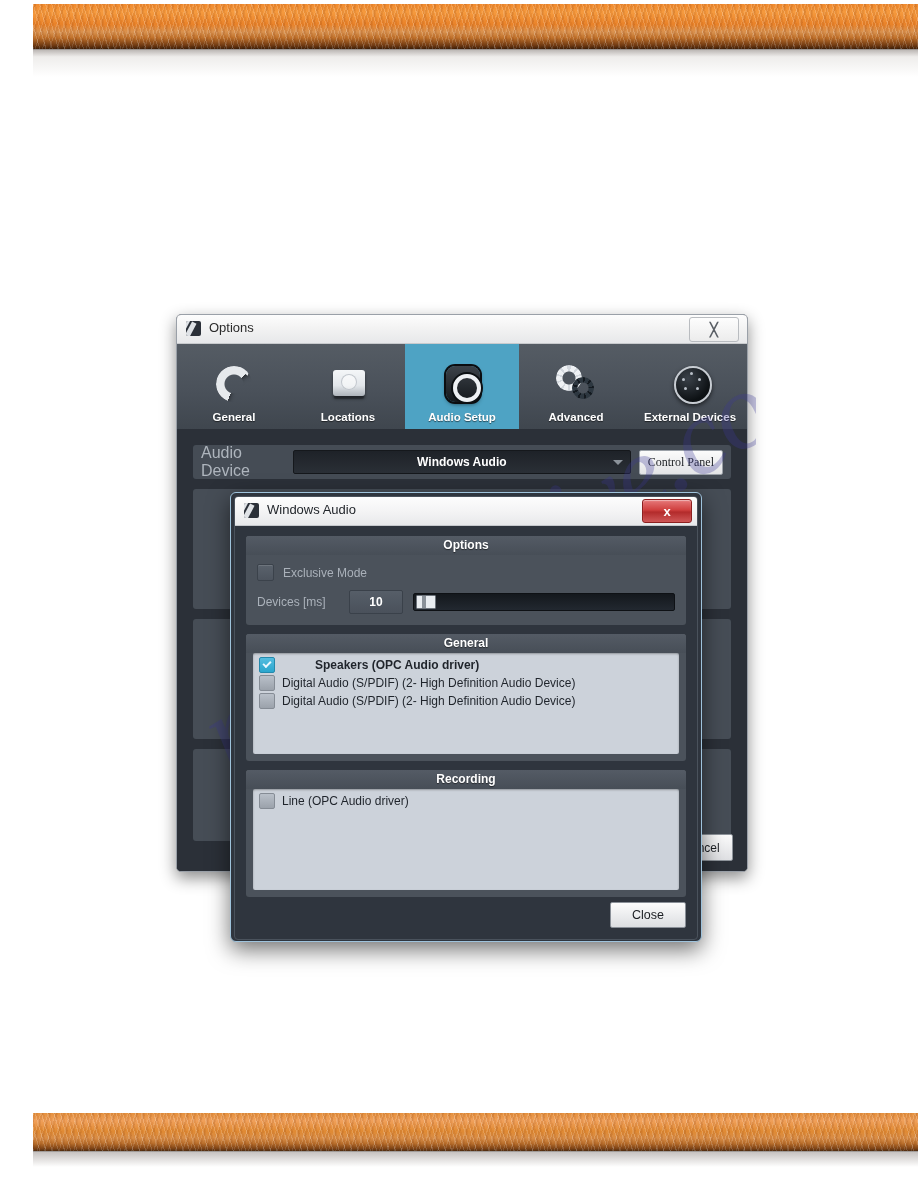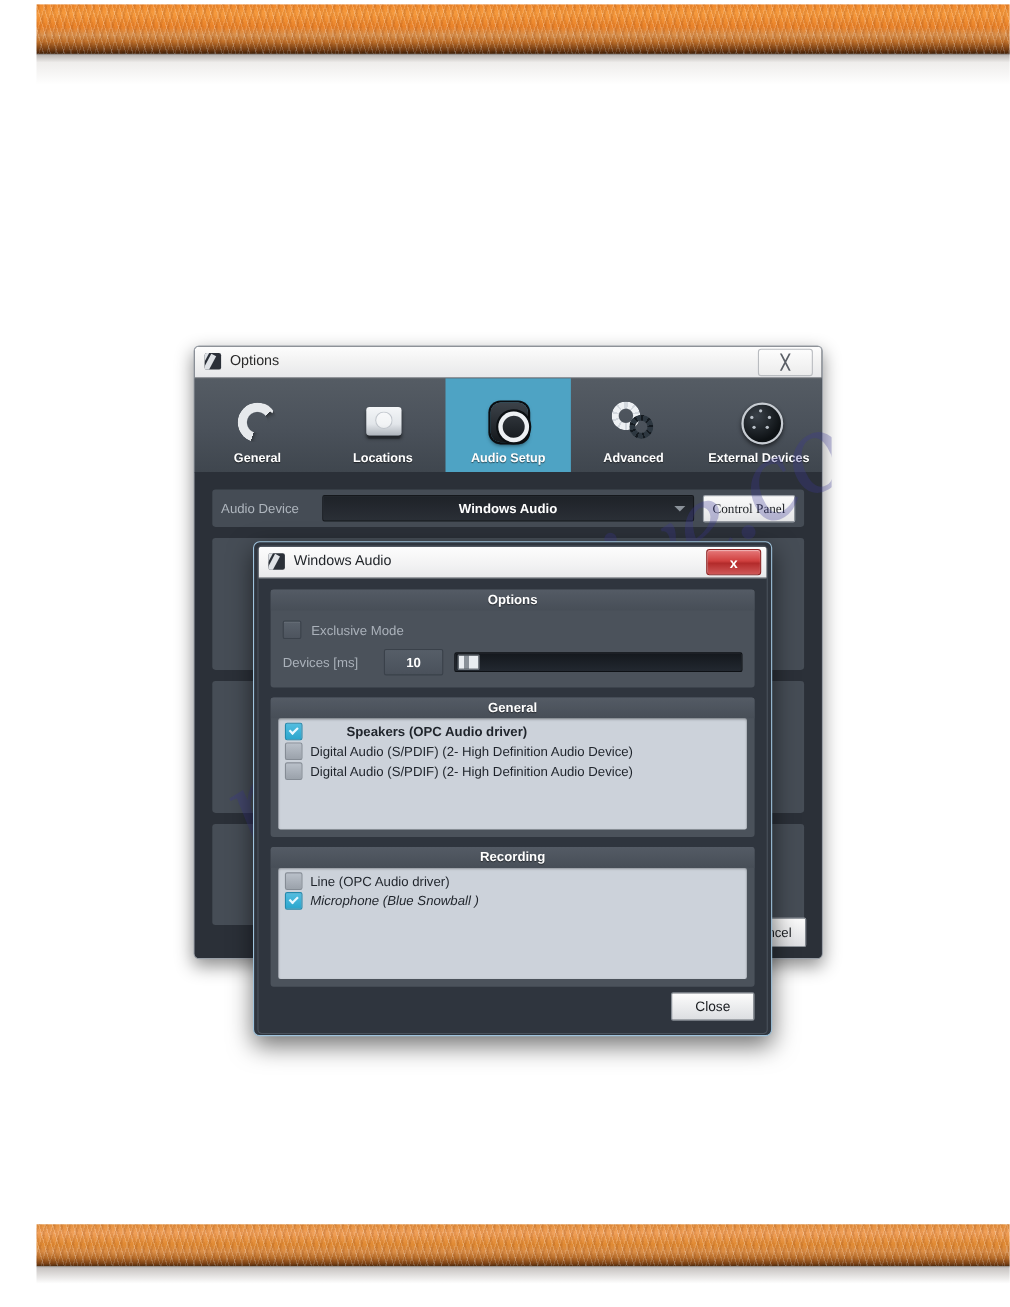--- a/index.html
+++ b/index.html
@@ -175,21 +175,21 @@
     background:#2b3038;
     border-radius:0 0 4px 4px;
     padding:12px;
   }
   #audio-device-row{
     display:flex;align-items:center;gap:0;
     background:#454c55;border-radius:3px;
     height:34px;padding:0 8px;margin:4px 4px 0 4px;
   }
   #audio-device-label{
-    width:92px;font-size:12px;color:#aeb5bd;
+    width:92px;font-size:16px;color:#aeb5bd;
     font-family:"Liberation Sans",sans-serif;
   }
   #audio-device-select{
     flex:1;height:22px;background:linear-gradient(to bottom,#1e2228,#2a2f36);
     border:1px solid #15181c;border-radius:2px;
     display:flex;align-items:center;justify-content:center;position:relative;
     cursor:pointer;
   }
   #audio-device-value{
     font-size:12px;font-weight:bold;color:#ffffff;
@@ -491,24 +491,20 @@
         </div>
       </div>
 
       <div class="group">
         <div class="group-header">Recording</div>
         <div class="device-list">
           <div class="device-row">
             <div class="device-chk"></div>
             <div class="device-label">Line (OPC Audio driver)</div>
           </div>
-          <div class="device-row">
-            <div class="device-chk on"></div>
-            <div class="device-label i">Microphone (Blue Snowball )</div>
-          </div>
         </div>
       </div>
 
     </div>
 
     <div id="wa-footer">
       <div id="wa-close-btn">Close</div>
     </div>
 
   </div>

